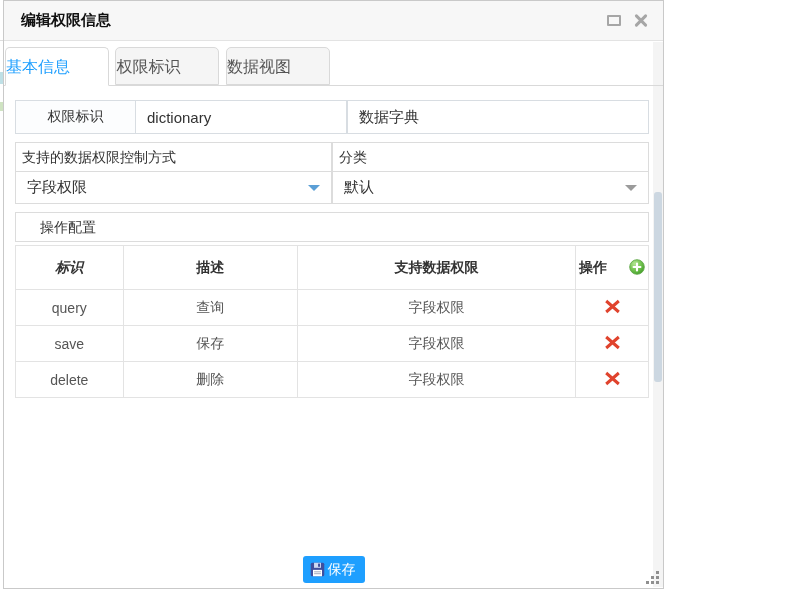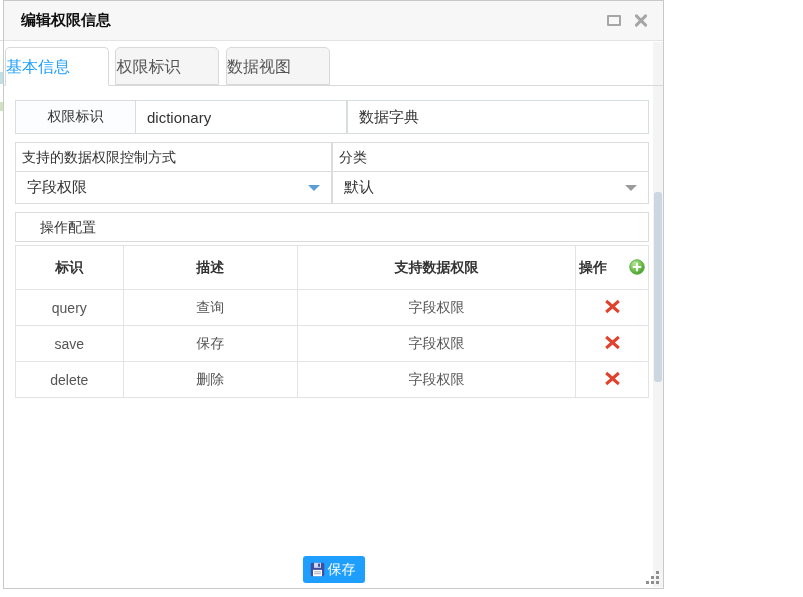--- a/index.html
+++ b/index.html
@@ -57,21 +57,21 @@
   .caret.gray { border-top-color:#9b9b9b; }
   .section-label { border:1px solid #dcdcdc; height:30px; line-height:28px; padding-left:24px;
     font-size:14px; color:#333; margin-bottom:3px; background:#fff; }
 
   
   table.optable { width:100%; border-collapse:collapse; table-layout:fixed; }
   .optable th { border:1px solid #e3e3e3; height:44px; font-size:14px; font-weight:700;
     color:#333; text-align:center; background:#fff; }
   .optable td { border:1px solid #e3e3e3; height:36px; font-size:14px; color:#555;
     text-align:center; background:#fff; }
-  .c1{width:17%;} .c2{width:27.5%;} .c3{width:44%;} .c4{width:11.5%;}
+  .c1{width:17%;font-style:italic;} .c2{width:27.5%;} .c3{width:44%;} .c4{width:11.5%;}
   .th-op { display:inline-flex; gap:22px; }
   .plus-ic { display:inline-block; width:16px; height:16px; cursor:pointer; }
   .del-ic { display:inline-block; width:17px; height:15px; cursor:pointer; }
 
   
   .save-btn { position:absolute; left:50%; bottom:5px; transform:translateX(-50%);
     background:#1e9fff; color:#fff; border:none; border-radius:3px; height:27px;
     padding:0 9px 0 7px; display:flex; align-items:center; gap:3px; font-size:14px;
     font-family:inherit; cursor:pointer; }
 

